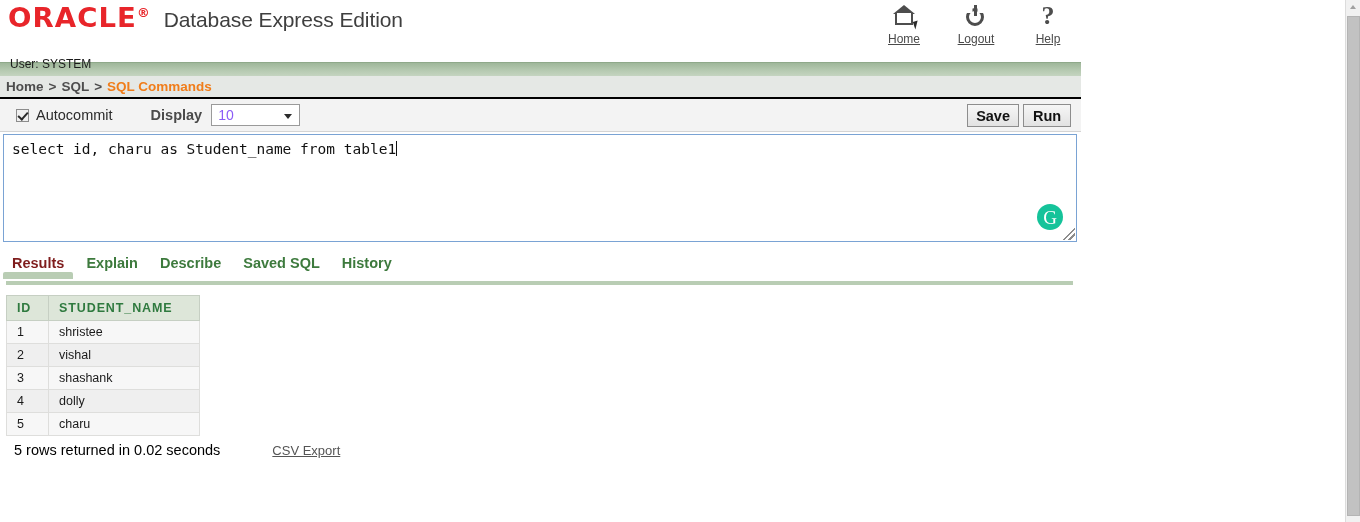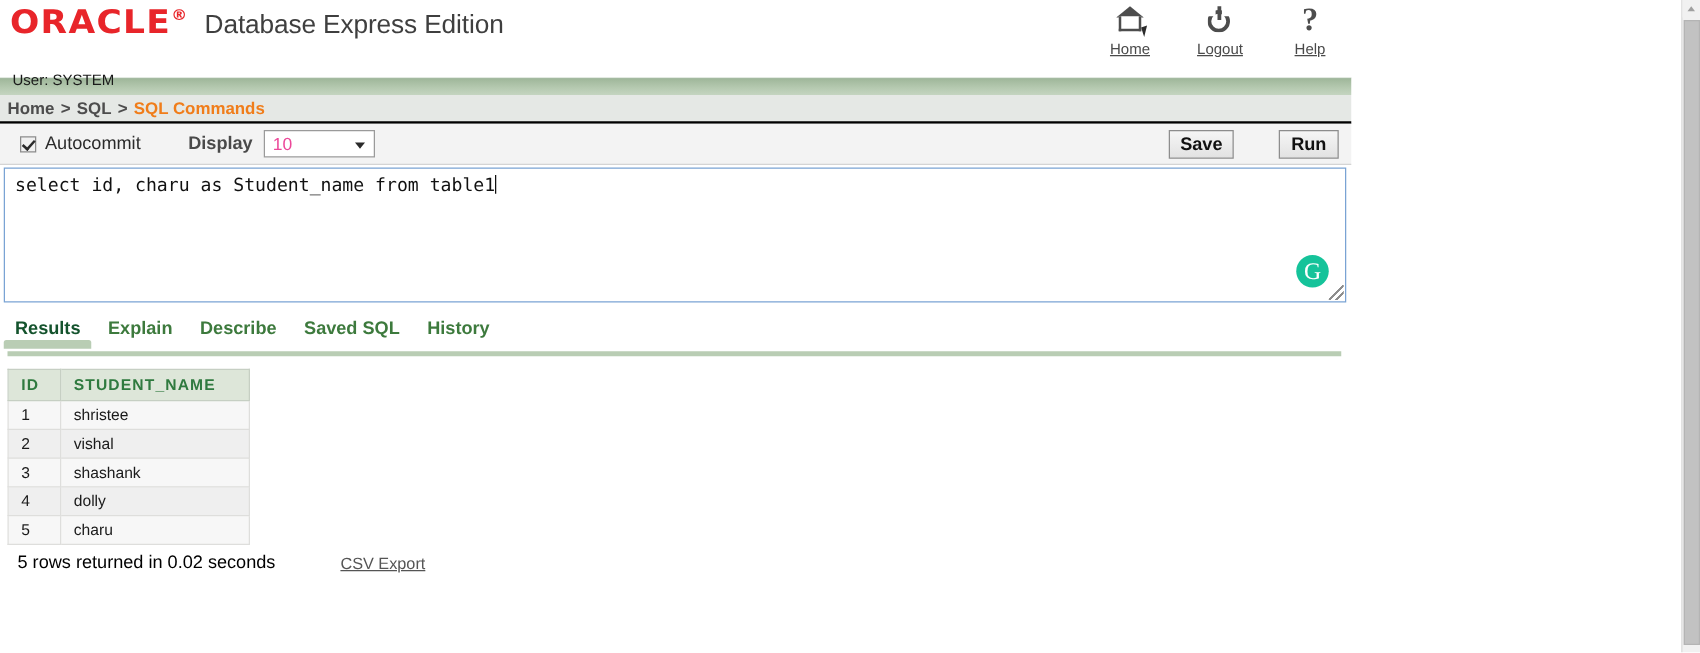--- a/index.html
+++ b/index.html
@@ -261,42 +261,42 @@
     color: #4a4a4a;
     margin-left: 38px;
     margin-right: 9px;
   }
   .display-select {
     width: 89px;
     height: 22px;
     border: 1px solid #9a9a9a;
     background: #ffffff;
     font-size: 14px;
-    color: #ec4899;
+    color: #8b5cf6;
     position: relative;
     display: flex;
     align-items: center;
     padding-left: 6px;
     cursor: pointer;
   }
   .display-select .arrow {
     position: absolute;
     right: 7px; top: 9px;
     width: 0; height: 0;
     border-left: 4px solid transparent;
     border-right: 4px solid transparent;
     border-top: 5px solid #2b2b2b;
   }
 
   .tb-buttons {
     position: absolute;
     right: 10px;
     top: 5px;
     display: flex;
-    gap: 36px;
+    gap: 4px;
     justify-content: space-between;
   }
   .btn {
     min-width: 48px;
     height: 23px;
     background: linear-gradient(to bottom, #f6f6f6, #e2e2e2);
     border: 1px solid #8d8d8d;
     font-size: 14.5px;
     font-weight: 700;
     color: #111111;
@@ -369,21 +369,21 @@
   }
   .tab {
     font-size: 14.5px;
     font-weight: 700;
     color: #3d7a3d;
     cursor: pointer;
     position: relative;
     padding-bottom: 8px;
   }
   .tab.active {
-    color: #14532d;
+    color: #7f1d1d;
     cursor: default;
   }
   .tab.active::after {
     content: "";
     position: absolute;
     left: -9px; right: -9px;
     bottom: 0px;
     height: 7px;
     background: #b9cdb4;
     border-radius: 2px 2px 0 0;

